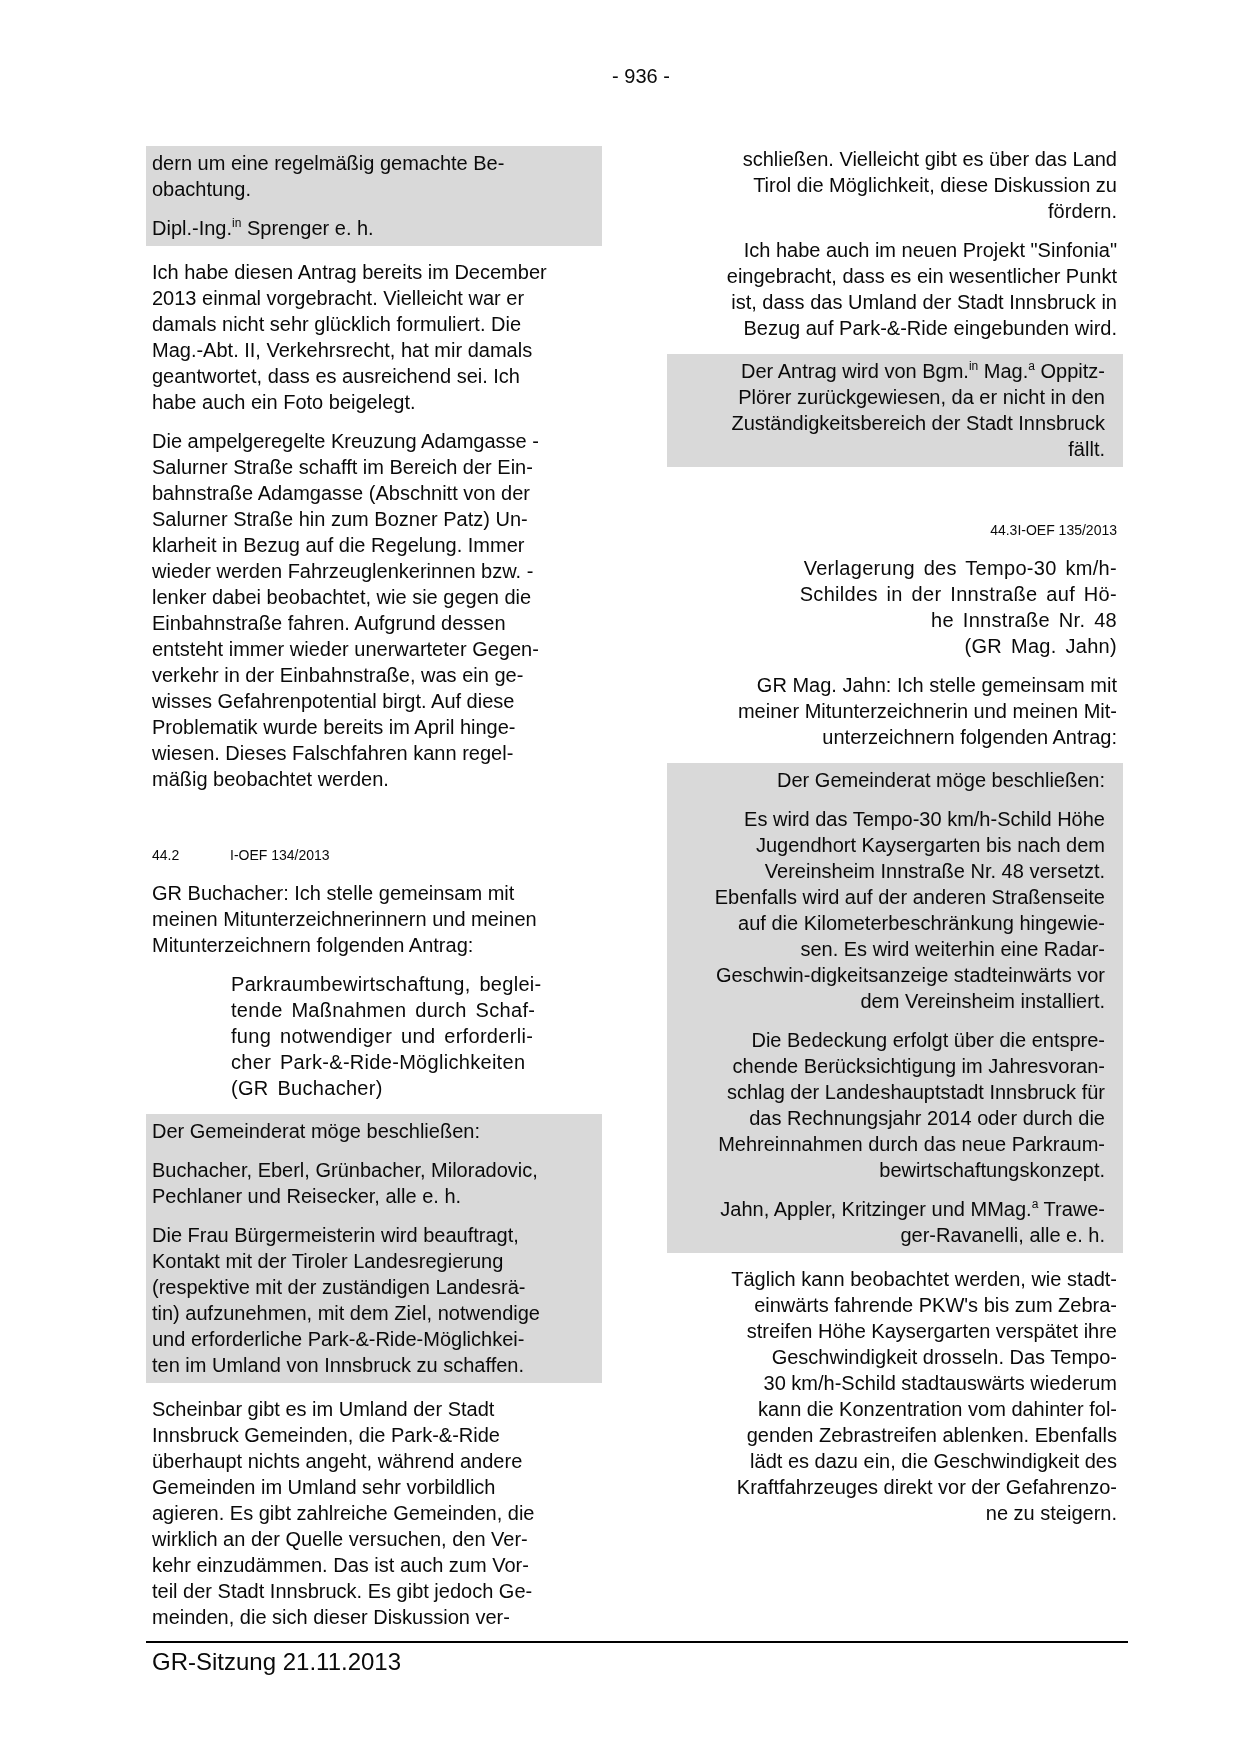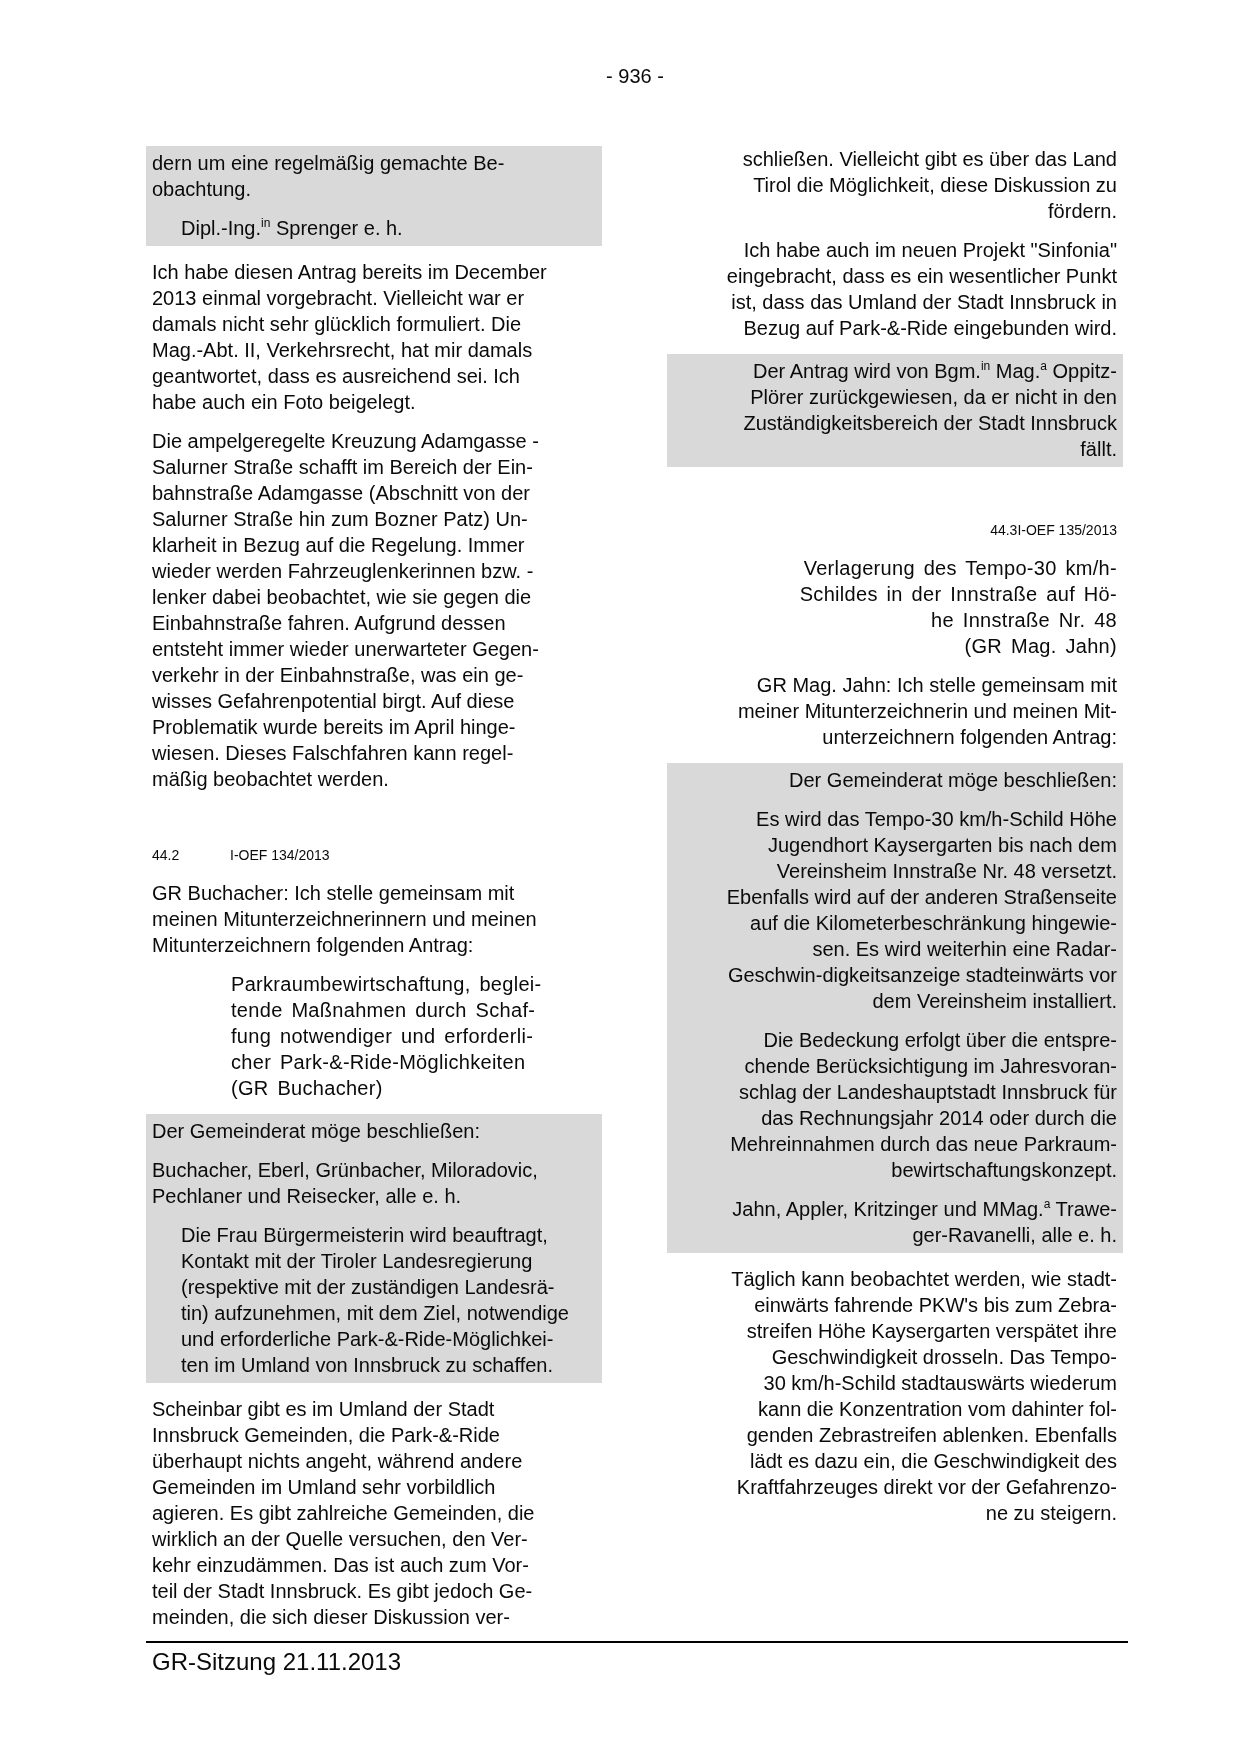--- a/index.html
+++ b/index.html
@@ -7,44 +7,44 @@
     position:relative;
     width:1241px;
     height:1754px;
     background:#ffffff;
     color:#0a0a0a;
     font-family:"Liberation Sans","DejaVu Sans",sans-serif;
     overflow:hidden;
   }
   .page-number {
     position:absolute;
-    top:64px; left:144px; width:982px;
+    top:64px; left:150px; width:982px;
     text-align:center;
     font-size:20px; line-height:24px;
   }
   .col {
     position:absolute;
     top:146px;
     width:456px;
   }
   .col-left  { left:146px; }
   .col-right { left:667px;text-align:right; }
   .para {
     margin:0 0 13px 0;
     padding:0 6px;
     font-size:20px;
     line-height:26px;
     white-space:pre-line;
   }
   .hl {
     background:#d9d9d9;
-    padding:4px 0 5px 0;
+    padding:4px 12px 5px 0;
     margin:0 0 13px 0;
   }
-  .hl .para:last-child { margin-bottom:0;margin-left:29px; }
+  .hl .para:last-child { margin-bottom:0; }
   .heading {
     margin:50px 0 12px 0;
     padding:0 6px;
     font-size:14px;
     line-height:26px;
   }
   .h-num { display:inline-block; width:78px; }
   .subtitle {
     margin-left:79px;
     word-spacing:3px;

